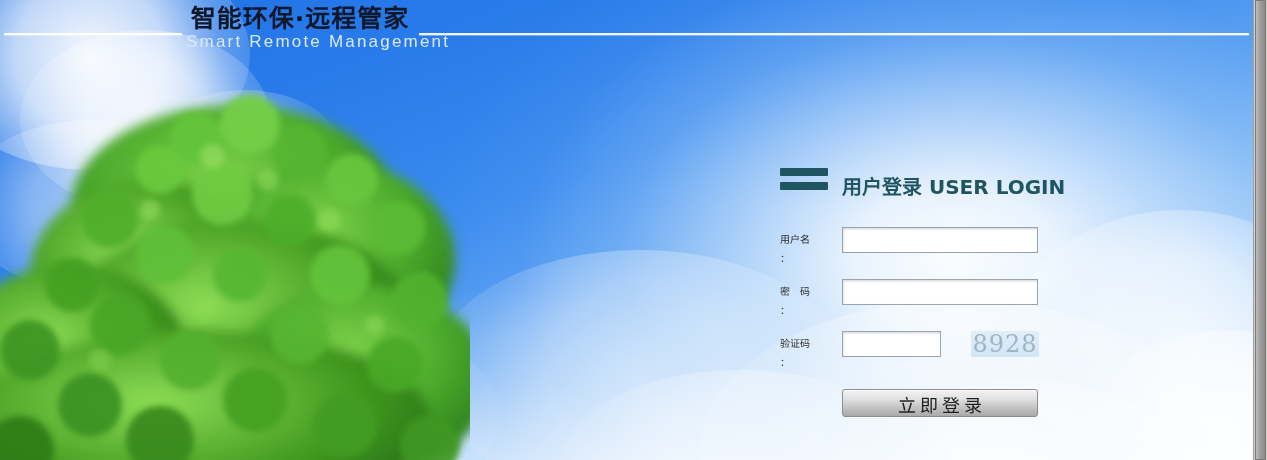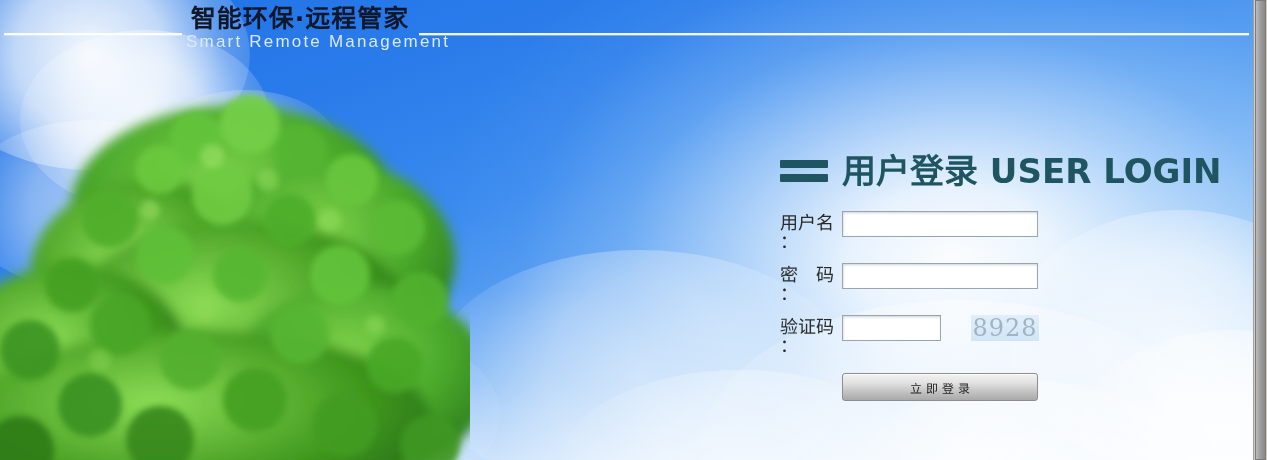--- a/index.html
+++ b/index.html
@@ -158,37 +158,38 @@
   }
   .head-bars i {
     display: block;
     height: 8px;
     background: #1f5560;
     border-radius: 1px;
   }
   .head-bars i + i { margin-top: 6px; }
   .login-title {
     font-family: "DejaVu Sans", "Liberation Sans", sans-serif;
-    font-size: 34px;
+    font-size: 20px;
     font-weight: bold;
     color: #1e5560;
     white-space: nowrap;
     line-height: 32px;
+    margin-top: 16px;
   }
 
   .form-row {
     display: flex;
     align-items: flex-start;
     margin-bottom: 11px;
   }
   .field-label {
     width: 62px;
     flex: none;
     font-family: Liberation Serif, serif;
-    font-size: 18px;
+    font-size: 10px;
     color: #2a2a2a;
     line-height: 19px;
     padding-top: 3px;
     text-align: justify;
   }
   .field-label .lbl-txt { display: block; }
   .field-label .lbl-colon { display: block; }
 
   .txt {
     height: 26px;
@@ -232,21 +233,21 @@
     height: 28px;
     border: 1px solid #8d8d8d;
     border-radius: 3px;
     background: linear-gradient(to bottom,
         #f2f2f2 0%,
         #e2e2e2 34%,
         #c8c8c8 62%,
         #a9a9a9 100%);
     box-shadow: inset 0 1px 0 rgba(255,255,255,0.85);
     font-family: "DejaVu Sans", "Liberation Sans", sans-serif;
-    font-size: 12px;
+    font-size: 18px;
     color: #1f1f1f;
     letter-spacing: 4px;
     text-indent: 4px;
     cursor: pointer;
   }
 
   
   .scrollbar {
     position: absolute;
     right: 0; top: 0;

